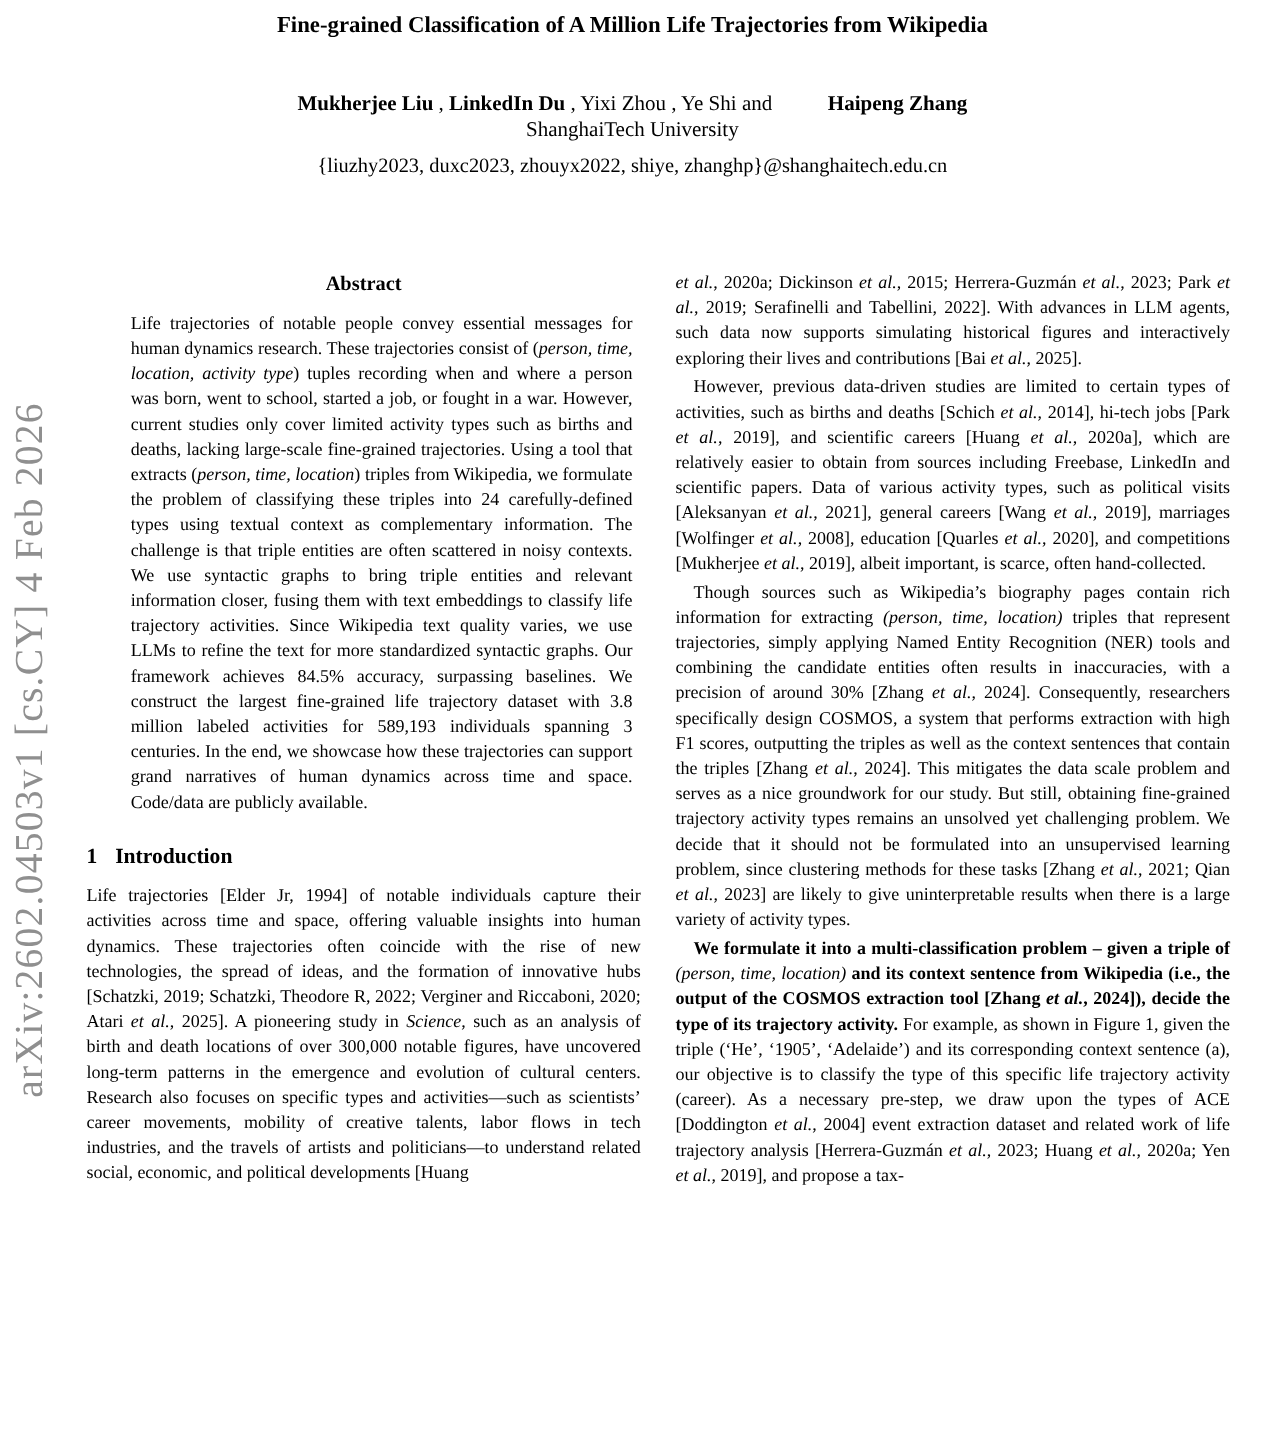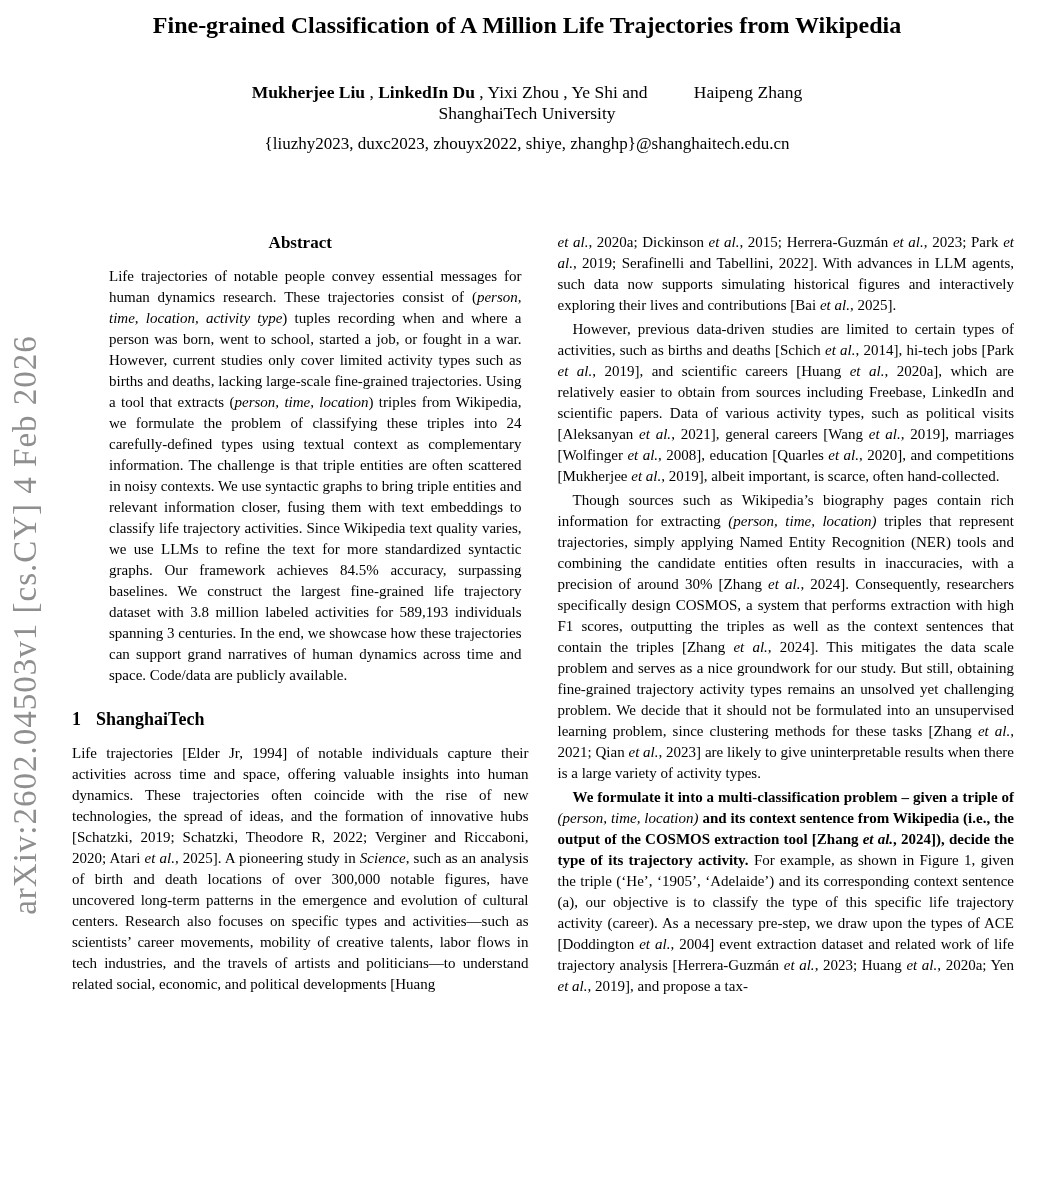--- a/index.html
+++ b/index.html
@@ -29,40 +29,40 @@
     letter-spacing: 1px;
     color: #8f8f8f;
     white-space: nowrap;
   }
   header.paper-header {
     text-align: center;
     padding-top: 10px;
   }
   h1.paper-title {
     margin: 0;
-    font-size: 24px;
+    font-size: 19px;
     font-weight: bold;
     line-height: 1.25;
   }
   .author-line {
     margin-top: 42px;
     font-size: 17.5px;
   }
   .affiliation {
     margin-top: 0;
     font-size: 17.5px;
   }
   .emails {
     margin-top: 10px;
     font-size: 17px;
   }
   .columns {
     display: flex;
     gap: 29px;
-    padding: 0 40px 0 72px;
+    padding: 0 29px 0 72px;
     margin-top: 78px;
   }
   .col {
     flex: 1 1 0;
     min-width: 0;
     font-size: 15px;
     line-height: 21px;
     text-align: justify;
     hyphens: auto;
   }
@@ -98,35 +98,35 @@
 </style>
 </head>
 <body>
 
 <div class="page">
 
   <div class="arxiv-watermark">arXiv:2602.04503v1 [cs.CY] 4 Feb 2026</div>
 
   <header class="paper-header">
     <h1 class="paper-title">Fine-grained Classification of A Million Life Trajectories from Wikipedia</h1>
-    <div class="author-line"><span style="font-weight: bold;">Mukherjee Liu</span><span> ,  </span><span style="font-weight: bold;">LinkedIn Du</span><span> ,  </span><span style="font-weight: normal;">Yixi Zhou</span><span> ,  </span><span style="font-weight: normal;">Ye Shi</span><span>  and  </span><span style="font-weight: normal; margin-left: 42px;">Haipeng Zhang</span></div>
+    <div class="author-line"><span style="font-weight: bold;">Mukherjee Liu</span><span> ,  </span><span style="font-weight: bold;">LinkedIn Du</span><span> ,  </span><span style="font-weight: normal;">Yixi Zhou</span><span> ,  </span><span style="font-weight: normal;">Ye Shi</span><span>  and  </span><span style="font-weight: bold; margin-left: 42px;">Haipeng Zhang</span></div>
     <div class="affiliation">ShanghaiTech University</div>
     <div class="emails">{liuzhy2023, duxc2023, zhouyx2022, shiye, zhanghp}@shanghaitech.edu.cn</div>
   </header>
 
   <div class="columns">
 
     <div class="col">
       <section class="abstract">
         <h2 class="abstract-heading">Abstract</h2>
         <p class="abstract-body"><span>Life trajectories of notable people convey essential messages for human dynamics research. These trajectories consist of (</span><span style="font-style: italic;">person, time, location, activity type</span><span>) tuples recording when and where a person was born, went to school, started a job, or fought in a war. However, current studies only cover limited activity types such as births and deaths, lacking large-scale fine-grained trajectories. Using a tool that extracts (</span><span style="font-style: italic;">person, time, location</span><span>) triples from Wikipedia, we formulate the problem of classifying these triples into 24 carefully-defined types using textual context as complementary information. The challenge is that triple entities are often scattered in noisy contexts. We use syntactic graphs to bring triple entities and relevant information closer, fusing them with text embeddings to classify life trajectory activities. Since Wikipedia text quality varies, we use LLMs to refine the text for more standardized syntactic graphs. Our framework achieves 84.5% accuracy, surpassing baselines. We construct the largest fine-grained life trajectory dataset with 3.8 million labeled activities for 589,193 individuals spanning 3 centuries. In the end, we showcase how these trajectories can support grand narratives of human dynamics across time and space. Code/data are publicly available.</span></p>
       </section>
 
       <h3 class="section-heading">
-        <span>1</span><span class="sec-gap"></span><span>ShanghaiTech</span>
+        <span>1</span><span class="sec-gap"></span><span>Introduction</span>
       </h3>
 
       <p class="body-par noindent"><span>Life trajectories [Elder Jr, 1994] of notable individuals capture their activities across time and space, offering valuable insights into human dynamics. These trajectories often coincide with the rise of new technologies, the spread of ideas, and the formation of innovative hubs [Schatzki, 2019; Schatzki, Theodore R, 2022; Verginer and Riccaboni, 2020; Atari </span><span style="font-style: italic;">et al.</span><span>, 2025]. A pioneering study in </span><span style="font-style: italic;">Science</span><span>, such as an analysis of birth and death locations of over 300,000 notable figures, have uncovered long-term patterns in the emergence and evolution of cultural centers. Research also focuses on specific types and activities—such as scientists’ career movements, mobility of creative talents, labor flows in tech industries, and the travels of artists and politicians—to understand related social, economic, and political developments [Huang</span></p>
     </div>
 
     <div class="col">
       <p class="body-par noindent"><span style="font-style: italic;">et al.</span><span>, 2020a; Dickinson </span><span style="font-style: italic;">et al.</span><span>, 2015; Herrera-Guzmán </span><span style="font-style: italic;">et al.</span><span>, 2023; Park </span><span style="font-style: italic;">et al.</span><span>, 2019; Serafinelli and Tabellini, 2022]. With advances in LLM agents, such data now supports simulating historical figures and interactively exploring their lives and contributions [Bai </span><span style="font-style: italic;">et al.</span><span>, 2025].</span></p>
       <p class="body-par"><span>However, previous data-driven studies are limited to certain types of activities, such as births and deaths [Schich </span><span style="font-style: italic;">et al.</span><span>, 2014], hi-tech jobs [Park </span><span style="font-style: italic;">et al.</span><span>, 2019], and scientific careers [Huang </span><span style="font-style: italic;">et al.</span><span>, 2020a], which are relatively easier to obtain from sources including Freebase, LinkedIn and scientific papers. Data of various activity types, such as political visits [Aleksanyan </span><span style="font-style: italic;">et al.</span><span>, 2021], general careers [Wang </span><span style="font-style: italic;">et al.</span><span>, 2019], marriages [Wolfinger </span><span style="font-style: italic;">et al.</span><span>, 2008], education [Quarles </span><span style="font-style: italic;">et al.</span><span>, 2020], and competitions [Mukherjee </span><span style="font-style: italic;">et al.</span><span>, 2019], albeit important, is scarce, often hand-collected.</span></p>
       <p class="body-par"><span>Though sources such as Wikipedia’s biography pages contain rich information for extracting </span><span style="font-style: italic;">(person, time, location)</span><span> triples that represent trajectories, simply applying Named Entity Recognition (NER) tools and combining the candidate entities often results in inaccuracies, with a precision of around 30% [Zhang </span><span style="font-style: italic;">et al.</span><span>, 2024]. Consequently, researchers specifically design COSMOS, a system that performs extraction with high F1 scores, outputting the triples as well as the context sentences that contain the triples [Zhang </span><span style="font-style: italic;">et al.</span><span>, 2024]. This mitigates the data scale problem and serves as a nice groundwork for our study. But still, obtaining fine-grained trajectory activity types remains an unsolved yet challenging problem. We decide that it should not be formulated into an unsupervised learning problem, since clustering methods for these tasks [Zhang </span><span style="font-style: italic;">et al.</span><span>, 2021; Qian </span><span style="font-style: italic;">et al.</span><span>, 2023] are likely to give uninterpretable results when there is a large variety of activity types.</span></p>
       <p class="body-par"><span style="font-weight: bold;">We formulate it into a multi-classification problem – given a triple of </span><span style="font-style: italic;">(person, time, location)</span><span style="font-weight: bold;"> and its context sentence from Wikipedia (i.e., the output of the COSMOS extraction tool [Zhang </span><span style="font-style: italic; font-weight: bold;">et al.</span><span style="font-weight: bold;">, 2024]), decide the type of its trajectory activity.</span><span> For example, as shown in Figure 1, given the triple (‘He’, ‘1905’, ‘Adelaide’) and its corresponding context sentence (a), our objective is to classify the type of this specific life trajectory activity (career). As a necessary pre-step, we draw upon the types of ACE [Doddington </span><span style="font-style: italic;">et al.</span><span>, 2004] event extraction dataset and related work of life trajectory analysis [Herrera-Guzmán </span><span style="font-style: italic;">et al.</span><span>, 2023; Huang </span><span style="font-style: italic;">et al.</span><span>, 2020a; Yen </span><span style="font-style: italic;">et al.</span><span>, 2019], and propose a tax-</span></p>

